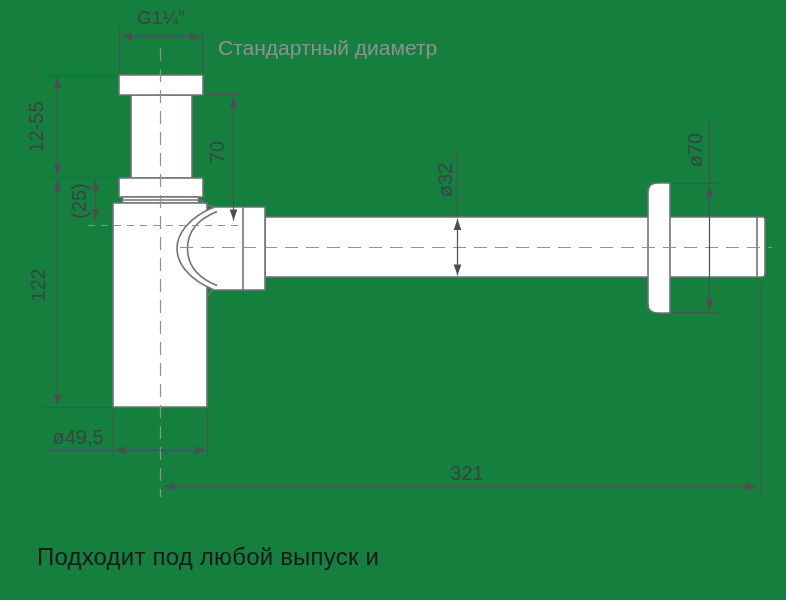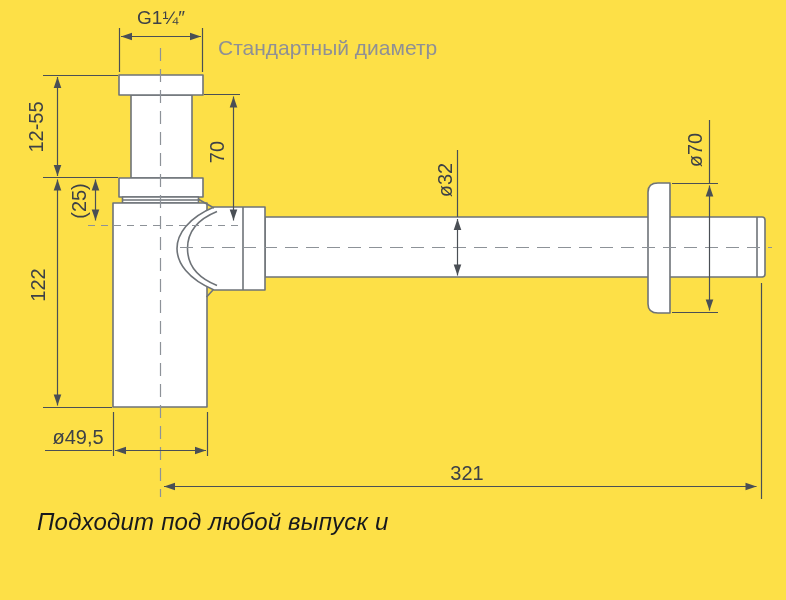--- a/index.html
+++ b/index.html
@@ -8,21 +8,21 @@
     background: #ffffff;
     width: 786px;
     height: 600px;
     font-family: "Liberation Sans", sans-serif;
     overflow: hidden;
   }
   .canvas {
     position: relative;
     width: 786px;
     height: 600px;
-    background: #fde047;
+    background: #15803d;
   }
   svg.drawing {
     position: absolute;
     left: 0;
     top: 0;
   }
   
   .part {
     fill: #ffffff;
     stroke: #6e7378;
@@ -61,26 +61,25 @@
     font-size: 19px;
   }
   .muted-text {
     fill: #8f9095;
     font-size: 21px;
     font-family: "Liberation Sans", sans-serif;
   }
   .caption {
     position: absolute;
     left: 37px;
-    top: 506px;
+    top: 541px;
     color: #17191d;
     font-size: 24px;
     line-height: 31px;
     letter-spacing: 0.2px;
-    font-style: italic;
   }
 </style>
 </head>
 <body>
 
 <div class="canvas">
 
   <svg class="drawing" width="786" height="600" viewBox="0 0 786 600">
 
     <defs>

